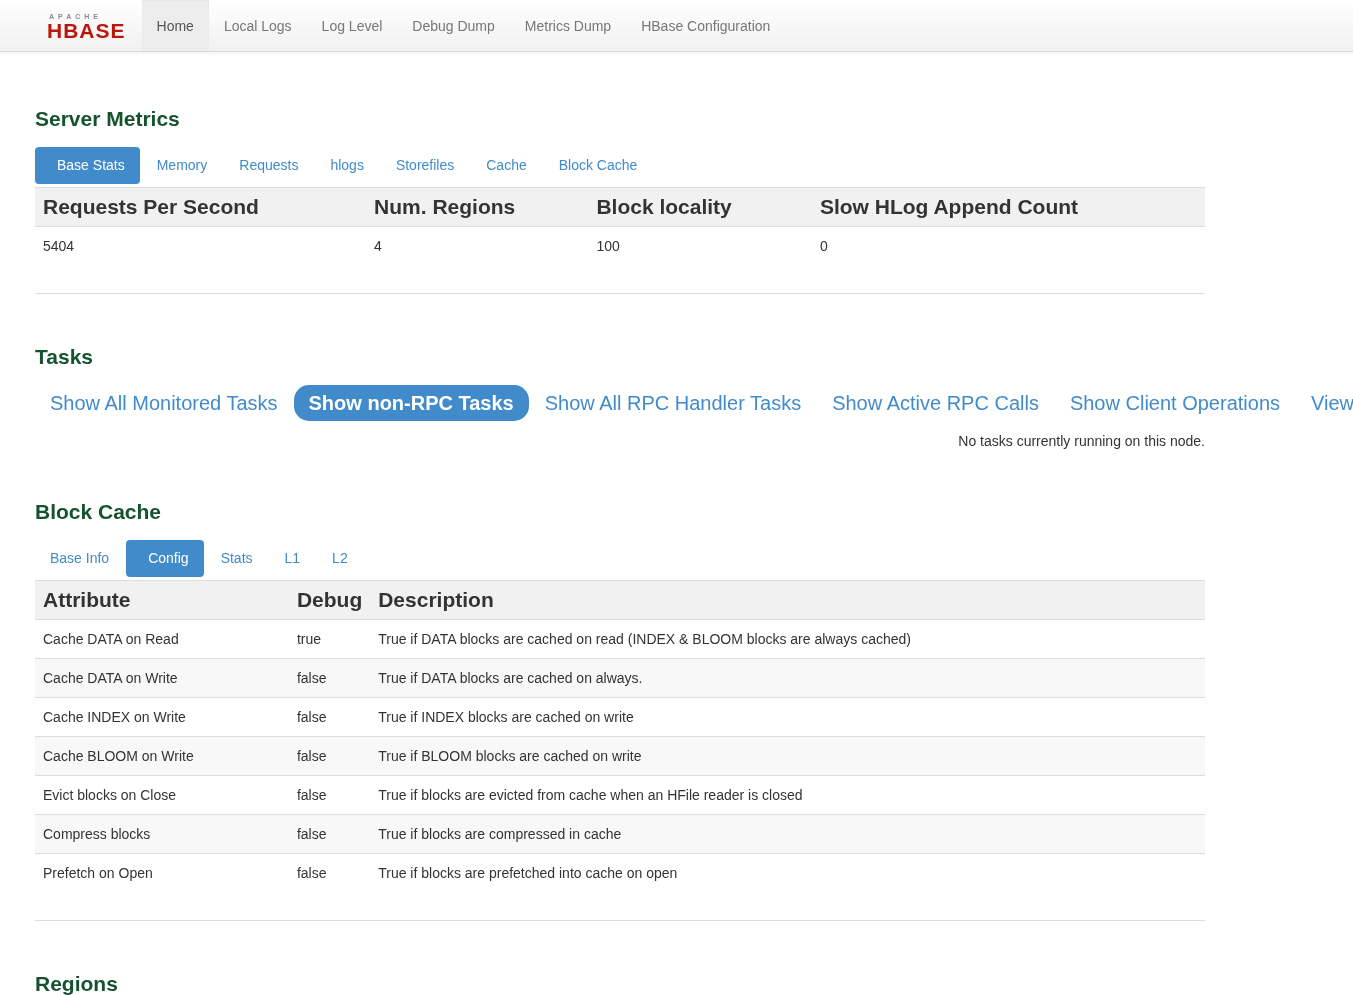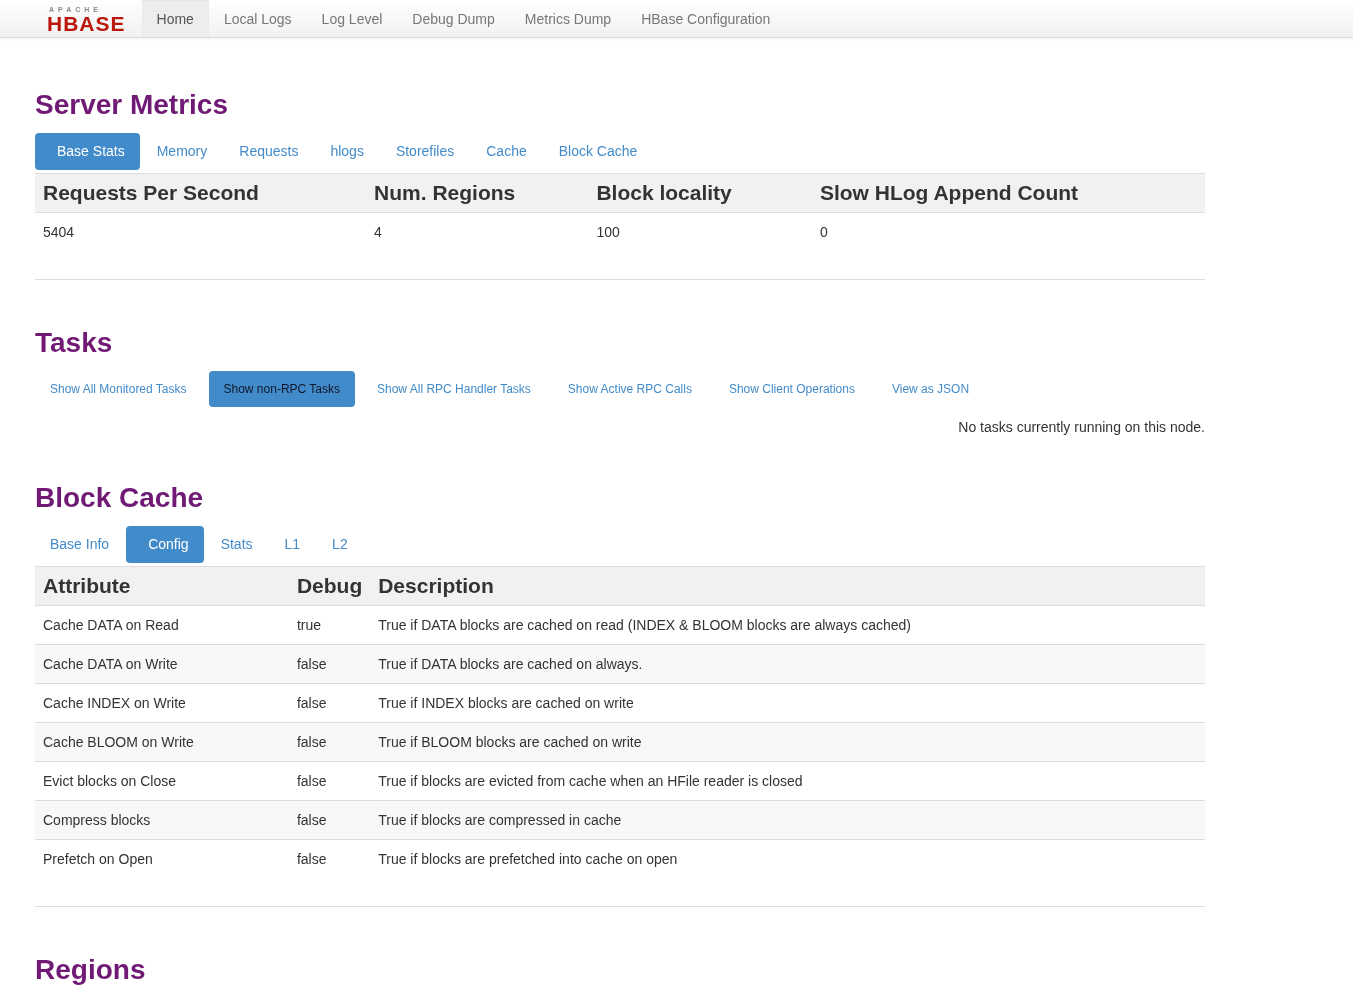--- a/index.html
+++ b/index.html
@@ -5,21 +5,21 @@
   * { box-sizing: border-box; }
   html,body { margin:0; padding:0; }
   body {
     width:1353px; height:995px; overflow:hidden;
     background:#ffffff;
     font-family:"Liberation Sans", sans-serif;
     font-size:14px; color:#333;
   }
   
   .navbar {
-    height:38px; display:flex; align-items:stretch;
+    height:52px; display:flex; align-items:stretch;
     background:linear-gradient(#ffffff,#f1f1f1);
     border-bottom:1px solid #d9d9d9;
     box-shadow:0 1px 4px rgba(0,0,0,0.06);
     padding-left:47px;
   }
   .brand {
     display:flex; flex-direction:column; justify-content:center;
     margin-right:16px; cursor:pointer; padding-top:2px;
   }
   .brand-top {
@@ -31,21 +31,21 @@
     color:#ba160c; line-height:20px; transform:scaleY(0.95);
   }
   .nav-item {
     display:flex; align-items:center; padding:0 15px;
     color:#777; text-decoration:none; cursor:pointer;
   }
   .nav-item.active { background:#ededed; color:#555; box-shadow:inset 0 1px 2px rgba(0,0,0,0.04); }
   
   .container { width:1170px; margin-left:35px; }
   h2 {
-    font-size:28px; font-weight:bold; color:#701a75;
+    font-size:21px; font-weight:bold; color:#14532d;
     margin:46px 0 12px 0; line-height:33px;
   }
   h2.first { margin-top:50px; }
   
   .pills { display:flex; margin:0 0 3px 0; }
   .pill {
     padding:10px 15px; color:#428bca; text-decoration:none;
     border-radius:4px; margin-right:2px; cursor:pointer;
     line-height:17px; white-space:nowrap;
   }
@@ -57,25 +57,25 @@
   th { background:#f1f1f1; font-size:21px; border-bottom:1px solid #ddd; }
   .base-stats th:nth-child(1){ width:28.3%; }
   .base-stats th:nth-child(2){ width:19%; }
   .base-stats th:nth-child(3){ width:19.1%; }
   .bc-table th:nth-child(1){ width:21.7%; }
   .bc-table th:nth-child(2){ width:6.7%; }
   .bc-table tbody tr:nth-child(even){ background:#f8f8f8; }
   
   .task-btns { display:flex; margin-bottom:2px; }
   .task-btn {
-    background:none; border:none; padding:10px 15px; margin-right:7px;
-    color:#428bca; font-size:12px; font-family:inherit; cursor:pointer;
+    background:none; border:none; padding:10px 15px; margin-right:1px;
+    color:#428bca; font-size:20px; font-family:inherit; cursor:pointer;
     border-radius:4px; line-height:16px; white-space:nowrap;
   }
-  .task-btn.active { background:#428bca; color:#0f172a; font-weight:normal; }
+  .task-btn.active { background:#428bca; color:#ffffff; font-weight:bold;border-radius:15px; }
   .empty-msg { margin:12px 0 0 0; color:#333;text-align:right; }
 </style>
 </head>
 <body>
 
 <nav class="navbar">
   <div class="brand">
     <span class="brand-top">APACHE</span>
     <span class="brand-main">HBASE</span>
   </div>

